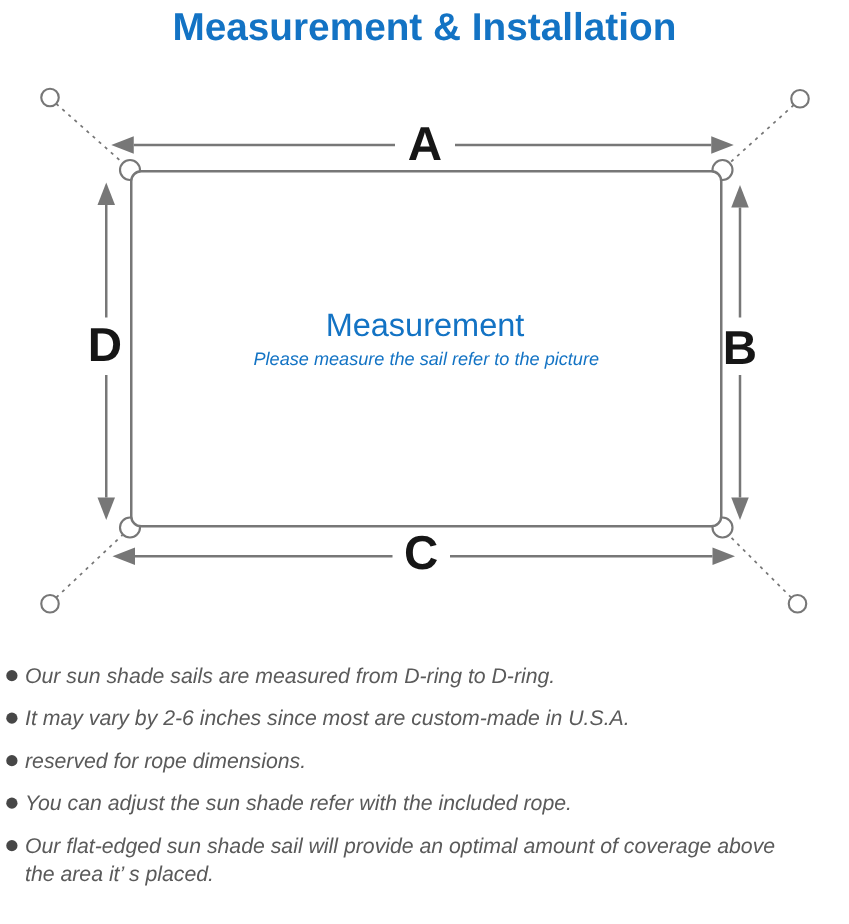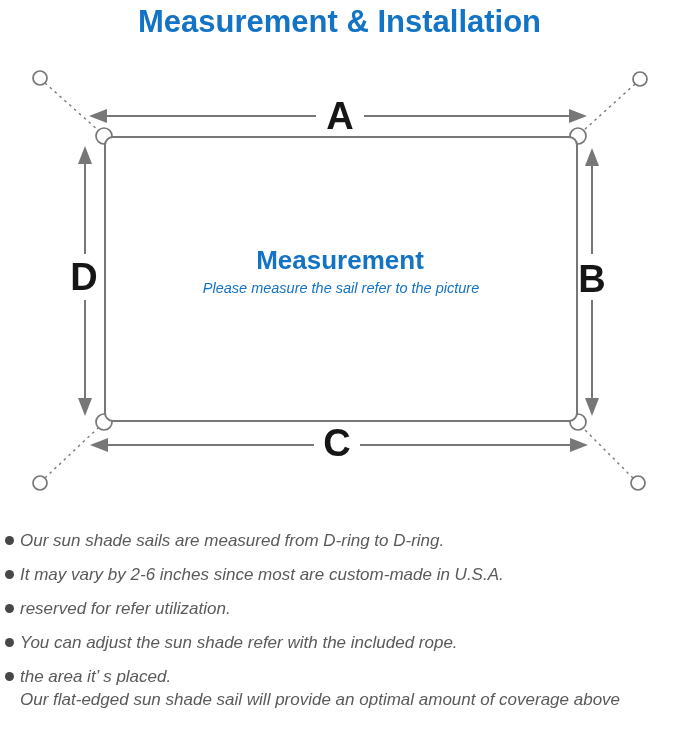--- a/index.html
+++ b/index.html
@@ -32,21 +32,21 @@
   .dash{stroke:var(--line_gray);stroke-width:1.4;fill:none;stroke-dasharray:2.5 4;}
   .head{fill:var(--line_gray);stroke:none;}
   .sail{fill:#ffffff;stroke:var(--line_gray);stroke-width:2;}
   .dim-label{
     position:absolute;transform:translate(-50%,-50%);
     font-size:38px;font-weight:800;color:var(--label_black);
     line-height:1;
   }
   .center-title{
     position:absolute;left:340px;top:260px;transform:translate(-50%,-50%);
-    font-size:26px;font-weight:700;color:var(--accent_blue);
+    font-size:26px;font-weight:400;color:var(--accent_blue);
     white-space:nowrap;
   }
   .center-sub{
     position:absolute;left:341px;top:288px;transform:translate(-50%,-50%);
     font-size:14.5px;color:var(--accent_blue);
     white-space:nowrap;
     font-style:italic;
   }
   .bullets{
     position:absolute;left:5px;top:529px;width:665px;
@@ -143,31 +143,31 @@
     </li>
     <li>
       <span class="dot"></span>
       <div class="note-text">
         <div>It may vary by 2-6 inches since most are custom-made in U.S.A.</div>
       </div>
     </li>
     <li>
       <span class="dot"></span>
       <div class="note-text">
-        <div>reserved for refer utilization.</div>
+        <div>reserved for rope dimensions.</div>
       </div>
     </li>
     <li>
       <span class="dot"></span>
       <div class="note-text">
         <div>You can adjust the sun shade refer with the included rope.</div>
       </div>
     </li>
     <li>
       <span class="dot"></span>
       <div class="note-text">
+        <div>Our flat-edged sun shade sail will provide an optimal amount of coverage above</div>
         <div>the area it’ s placed.</div>
-        <div>Our flat-edged sun shade sail will provide an optimal amount of coverage above</div>
       </div>
     </li>
   </ul>
 
 </div>
 
 </body></html>

